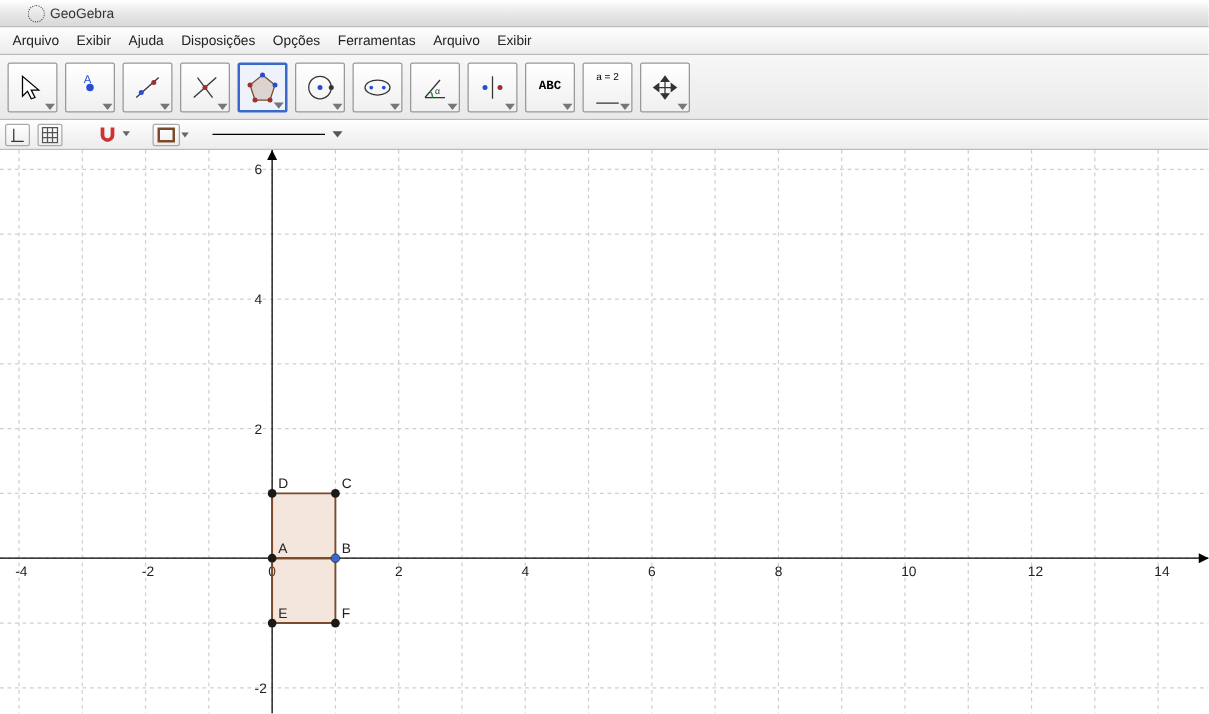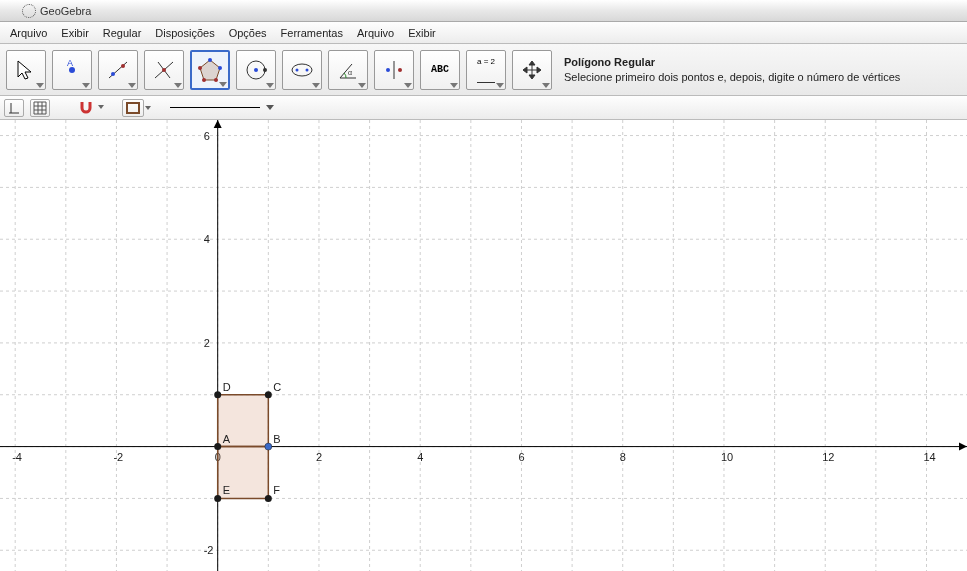--- a/index.html
+++ b/index.html
@@ -123,21 +123,21 @@
 <body>
 
 <div class="title-bar">
   <div class="app-icon"></div>
   <span class="title-text">GeoGebra</span>
 </div>
 
 <div class="menu-bar">
   <div class="menu-item">Arquivo</div>
   <div class="menu-item">Exibir</div>
-  <div class="menu-item">Regular</div>
+  <div class="menu-item">Ajuda</div>
   <div class="menu-item">Disposições</div>
   <div class="menu-item">Opções</div>
   <div class="menu-item">Ferramentas</div>
   <div class="menu-item">Arquivo</div>
   <div class="menu-item">Exibir</div>
 </div>
 
 <div class="toolbar">
   <div class="tool-btn">
     <svg width="24" height="24">
@@ -217,24 +217,20 @@
   </div>
   <div class="tool-btn">
     <span style="font-size:8px;border-bottom:1px solid #333;padding-bottom:16px;">a = 2</span>
     <div class="dd"></div>
   </div>
   <div class="tool-btn">
     <svg width="24" height="24">
         <path d="M12 3 L9 7 L15 7 Z M12 21 L9 17 L15 17 Z M3 12 L7 9 L7 15 Z M21 12 L17 9 L17 15 Z M12 7 L12 17 M7 12 L17 12" fill="#333" stroke="#333"></path>
       </svg>
     <div class="dd"></div>
-  </div>
-  <div class="tool-hint">
-    <span class="ht">Polígono Regular</span>
-    <span>Selecione primeiro dois pontos e, depois, digite o número de vértices</span>
   </div>
 </div>
 
 <div class="secondary-bar">
   <div class="sb-btn">
     <svg width="14" height="14">
         <line x1="2" y1="12" x2="12" y2="12" stroke="#333"></line>
         <line x1="4" y1="2" x2="4" y2="12" stroke="#333"></line>
       </svg>
   </div>

